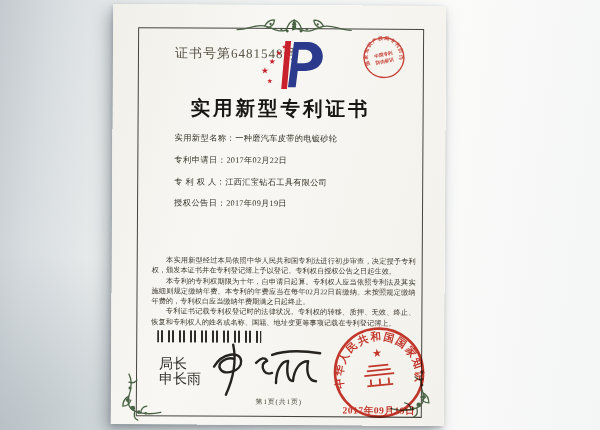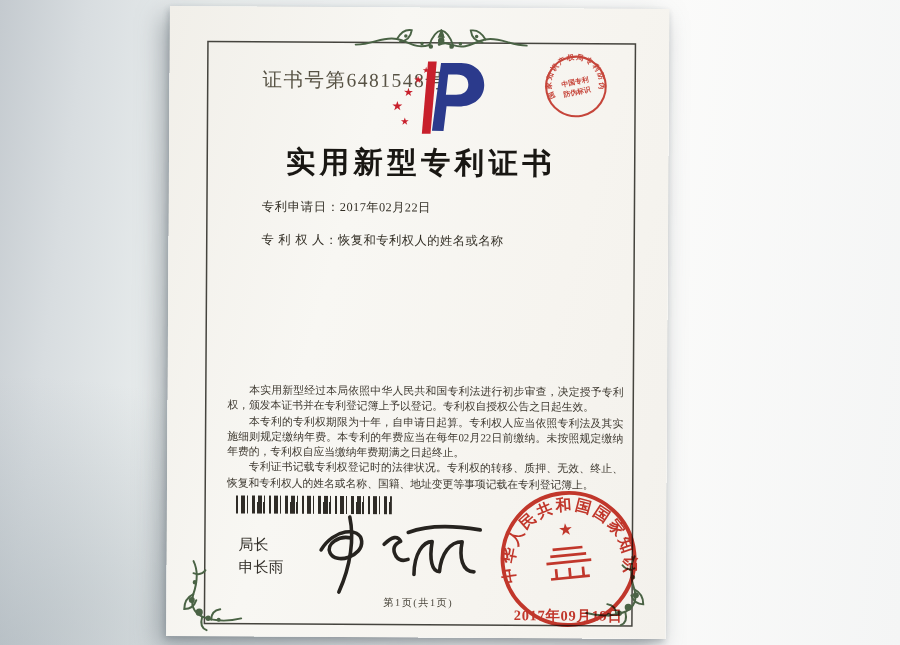--- a/index.html
+++ b/index.html
@@ -26,21 +26,21 @@
     font-size:19.5px; font-weight:bold; letter-spacing:3px; color:#191713;}
   .fields{position:absolute; left:62px; top:128px; font-size:8.2px; color:#332f26;}
   .field-row{height:21.8px; white-space:nowrap;}
   .f-label{letter-spacing:.5px;}
   .f-value{letter-spacing:.3px;}
   .body{position:absolute; left:40px; right:29px; top:251px; font-size:7.2px; line-height:10.3px;
     color:#3e3930; text-align:justify;}
   .body p{margin:0; text-indent:2em;}
   .barcode{position:absolute; left:46px; top:326px; width:104px; height:12px;
     background:repeating-linear-gradient(90deg,#2f2c27 0 1.6px,rgba(0,0,0,0) 1.6px 3.4px,#2f2c27 3.4px 6.2px,rgba(0,0,0,0) 6.2px 7.4px,#2f2c27 7.4px 8.2px,rgba(0,0,0,0) 8.2px 11px);}
-  .director{position:absolute; left:48px; top:352px; font-size:10px; color:#33302a; line-height:15px;}
+  .director{position:absolute; left:48px; top:352px; font-size:14px; color:#33302a; line-height:15px;}
   .signature{position:absolute; left:85px; top:336px; width:140px; height:62px; overflow:visible;}
   .seal{position:absolute; left:218px; top:318px; width:104px; height:104px; overflow:visible;
     opacity:.92; mix-blend-mode:multiply;}
   .footer{position:absolute; left:25px; width:286px; top:392px; text-align:center;
     font-size:6.8px; letter-spacing:1px; color:#4a463c;}
   .ornament-top{position:absolute; left:122px; top:12px; width:118px; height:24px; overflow:visible;}
   .corner{position:absolute; width:44px; height:48px; overflow:visible;}
   .corner-bl{left:8px; top:368px;}
   .corner-br{left:278px; top:363px; transform:scaleX(-1);}
   .green-stroke{stroke:var(--ornament_green,#4a6345); fill:none; stroke-width:1.3; stroke-linecap:round;}
@@ -138,24 +138,30 @@
         <textPath href="#ringPathSmall" xlink:href="#ringPathSmall" startOffset="1">国家知识产权局专利防伪</textPath>
       </text>
       <text class="seal-fill seal-text" x="22" y="20.5" font-size="4.4" text-anchor="middle">中国专利</text>
       <text class="seal-fill seal-text" x="22" y="27" font-size="4.4" text-anchor="middle">防伪标识</text>
     </svg>
 
     <div class="title">实用新型专利证书</div>
 
     <div class="fields">
       <div class="field-row">
+        <span class="f-label">实用新型名称：</span><span class="f-value">一种磨汽车皮带的电镀砂轮</span>
+      </div>
+      <div class="field-row">
         <span class="f-label">专利申请日：</span><span class="f-value">2017年02月22日</span>
       </div>
       <div class="field-row">
-        <span class="f-label">专 利 权 人：</span><span class="f-value">恢复和专利权人的姓名或名称</span>
+        <span class="f-label">专 利 权 人：</span><span class="f-value">江西汇宝钻石工具有限公司</span>
+      </div>
+      <div class="field-row">
+        <span class="f-label">授权公告日：</span><span class="f-value">2017年09月19日</span>
       </div>
     </div>
 
     <div class="body">
       <p>本实用新型经过本局依照中华人民共和国专利法进行初步审查，决定授予专利权，颁发本证书并在专利登记簿上予以登记。专利权自授权公告之日起生效。</p>
       <p>本专利的专利权期限为十年，自申请日起算。专利权人应当依照专利法及其实施细则规定缴纳年费。本专利的年费应当在每年02月22日前缴纳。未按照规定缴纳年费的，专利权自应当缴纳年费期满之日起终止。</p>
       <p>专利证书记载专利权登记时的法律状况。专利权的转移、质押、无效、终止、恢复和专利权人的姓名或名称、国籍、地址变更等事项记载在专利登记簿上。</p>
     </div>
 
     <div class="barcode"></div>

